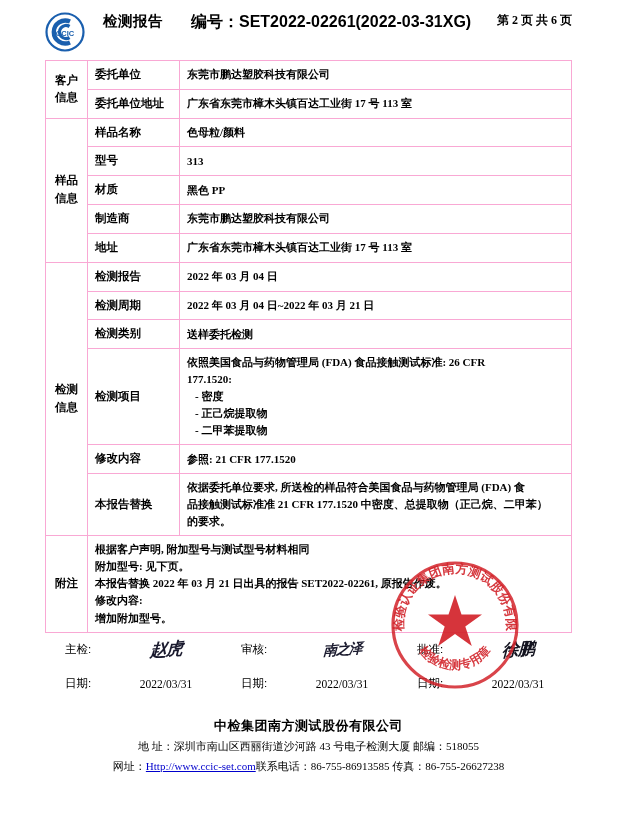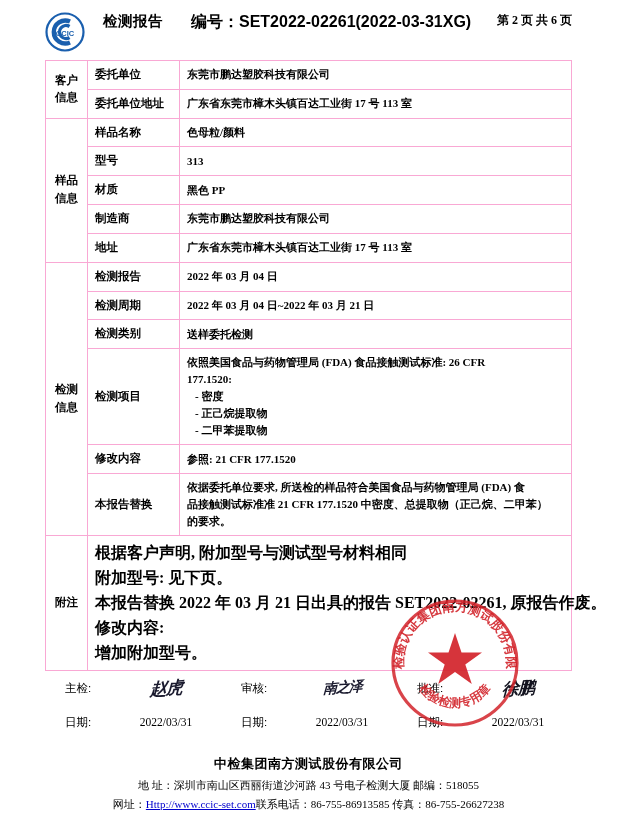--- a/index.html
+++ b/index.html
@@ -91,21 +91,21 @@
   }
   td.val {
     font-size: 11px;
   }
   td.val .sub {
     display: block;
     padding-left: 8px;
   }
   td.notes {
     padding: 7px 9px;
-    font-size: 16px;
+    font-size: 11px;
     line-height: 1.95;
   }
   td.notes div { white-space: nowrap; }
 
   
   .sigwrap {
     position: relative;
     width: 527px;
     margin-top: 0;
   }

